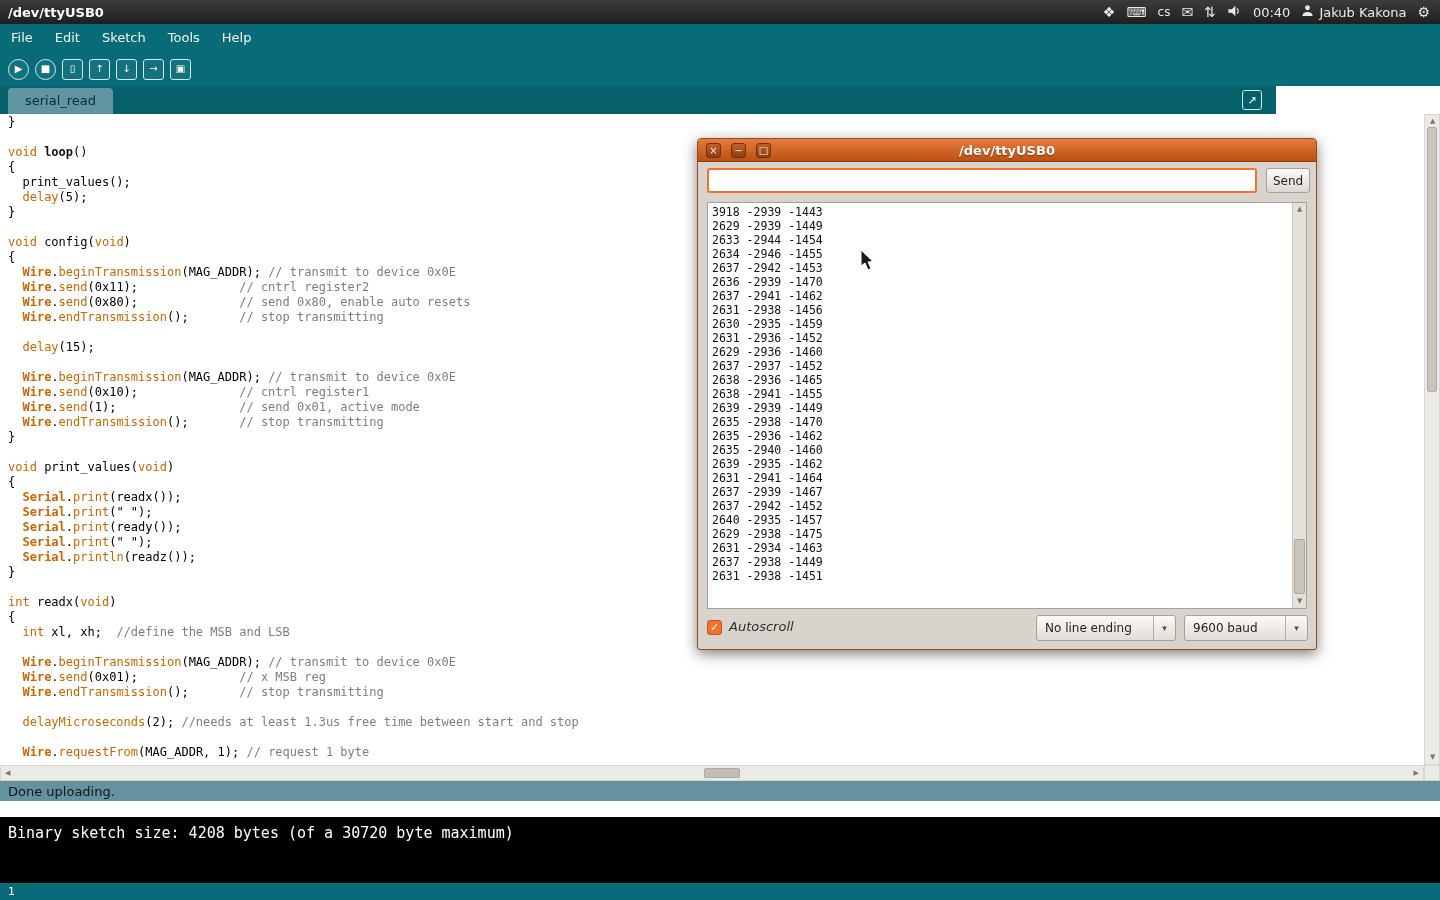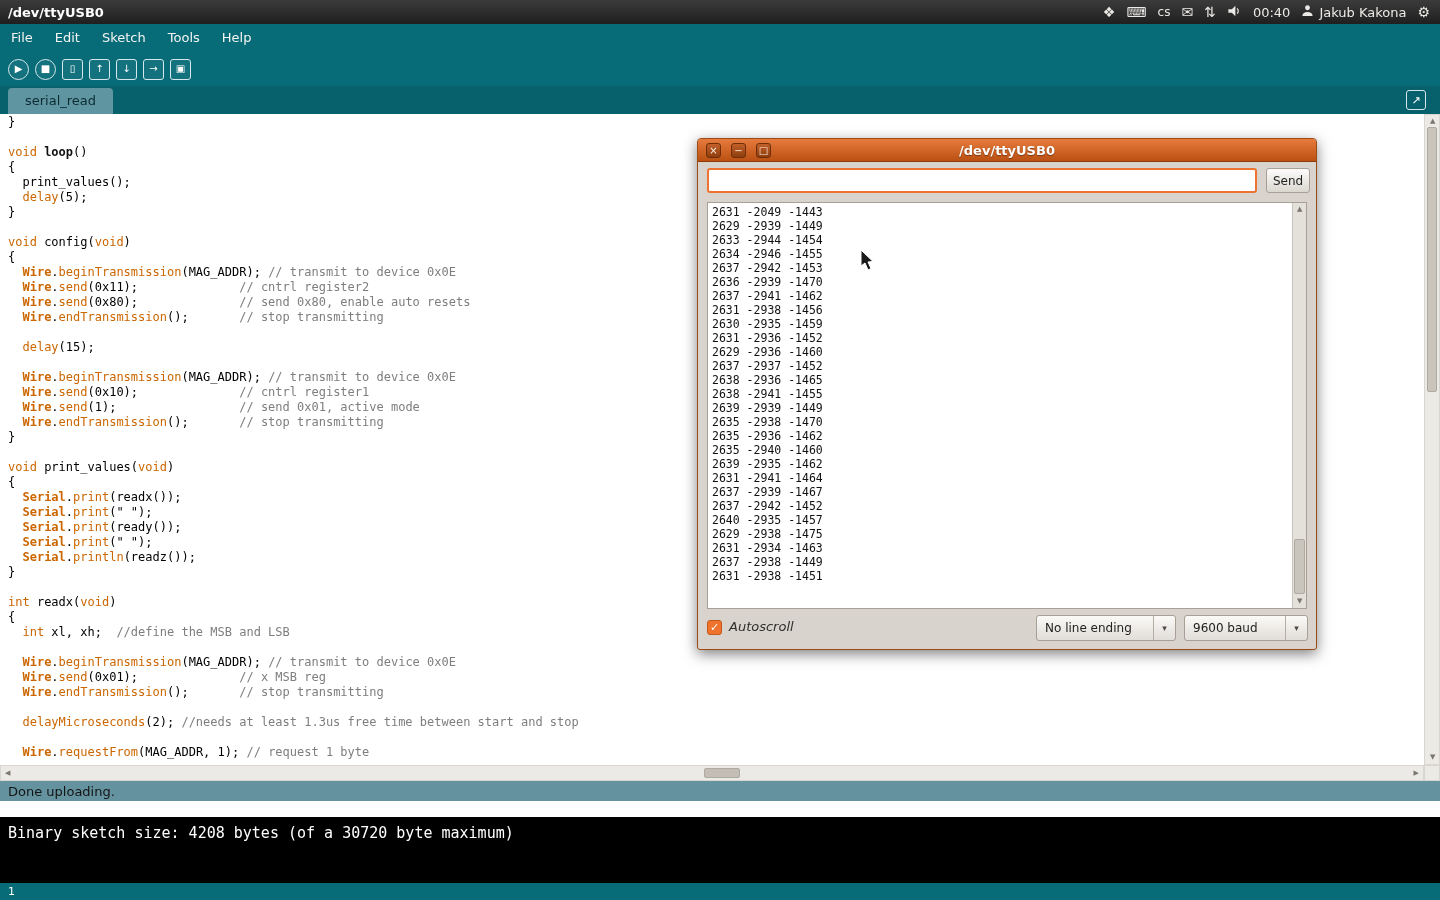--- a/index.html
+++ b/index.html
@@ -25,21 +25,21 @@
   .menu-item { padding:0 11px; font-size:13px; line-height:28px; color:#F4F4F2; }
 
   #toolbar { position:absolute; left:0; top:52px; width:1440px; height:34px;
     background:#086B78; display:flex; align-items:center; gap:6px; padding-left:8px; }
   .tb-btn { width:21px; height:21px; border:1px solid #D5E8EB; border-radius:3px;
     display:flex; align-items:center; justify-content:center; color:#fff;
     background:rgba(255,255,255,0.05); }
   .tb-btn.round { border-radius:50%; }
   .tb-glyph { font-size:10px; line-height:1; }
 
-  #tabstrip { position:absolute; left:0; top:86px; width:1440px; height:28px;
+  #tabstrip { position:absolute; left:0; top:86px; width:1276px; height:28px;
     background:#07616D; }
   .tab { position:absolute; left:8px; bottom:0; height:26px; padding:0 17px;
     background:#5F95A1; border-radius:4px 4px 0 0; font-size:13px;
     line-height:26px; color:#0C2C32; }
   #tab-menu-btn { position:absolute; right:14px; top:4px; width:20px; height:20px;
     border:1px solid #D5E8EB; border-radius:3px; color:#fff; display:flex;
     align-items:center; justify-content:center; font-size:11px; }
 
   
   #editor { position:absolute; left:0; top:114px; width:1424px; height:651px;
@@ -289,21 +289,21 @@
       <div id="wm-max" class="wm-btn">
         <span>□</span>
       </div>
     </div>
 
     <input id="sm-input" type="text" value="" style="">
     <button id="sm-send">Send</button>
 
     <div id="sm-output">
       <div id="sm-lines">
-          <div class="sm-line">2631 -2049 -1443</div>
+          <div class="sm-line">3918 -2939 -1443</div>
           <div class="sm-line">2629 -2939 -1449</div>
           <div class="sm-line">2633 -2944 -1454</div>
           <div class="sm-line">2634 -2946 -1455</div>
           <div class="sm-line">2637 -2942 -1453</div>
           <div class="sm-line">2636 -2939 -1470</div>
           <div class="sm-line">2637 -2941 -1462</div>
           <div class="sm-line">2631 -2938 -1456</div>
           <div class="sm-line">2630 -2935 -1459</div>
           <div class="sm-line">2631 -2936 -1452</div>
           <div class="sm-line">2629 -2936 -1460</div>

